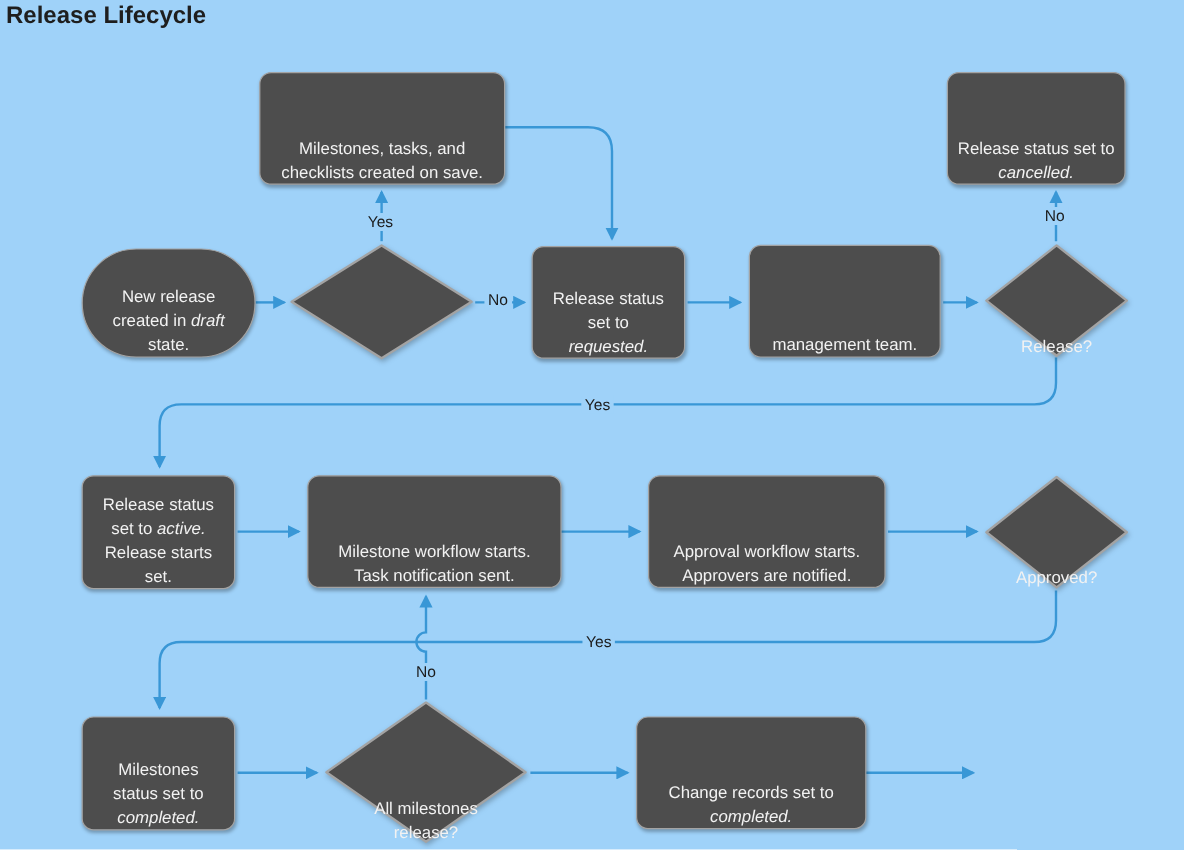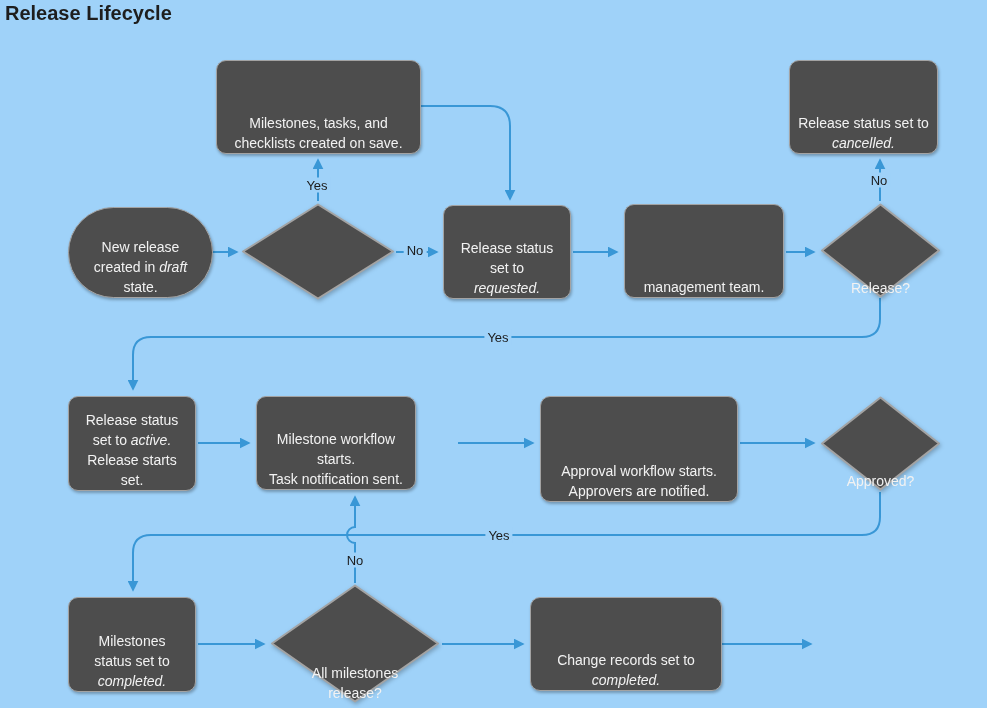--- a/index.html
+++ b/index.html
@@ -128,27 +128,27 @@
   </div>
 
   <div class="node box" style="left:68px;top:396px;width:128px;height:95px">
     <div class="node-text">
         <div><span>Release status</span></div>
         <div><span>set to </span><em>active.</em></div>
         <div><span>Release starts</span></div>
         <div><span>set.</span></div>
       </div>
   </div>
-  <div class="node box" style="left:256px;top:396px;width:160px;height:94px">
+  <div class="node box" style="left:256px;top:396px;width:212px;height:94px">
     <div class="node-text">
         <div><span>Milestone workflow starts.</span></div>
         <div><span>Task notification sent.</span></div>
       </div>
   </div>
-  <div class="node box" style="left:540px;top:396px;width:198px;height:106px">
+  <div class="node box" style="left:540px;top:396px;width:198px;height:94px">
     <div class="node-text">
         <div><span>Approval workflow starts.</span></div>
         <div><span>Approvers are notified.</span></div>
       </div>
   </div>
   <div class="node diamond" style="left:820px;top:396px;width:121px;height:95px">
     <svg viewBox="0 0 121 95" preserveAspectRatio="none">
         <polygon class="diamond-shape" points="60.5,1.5 119,47.5 60.5,93.5 2,47.5"></polygon>
       </svg>
     <div class="node-text">

